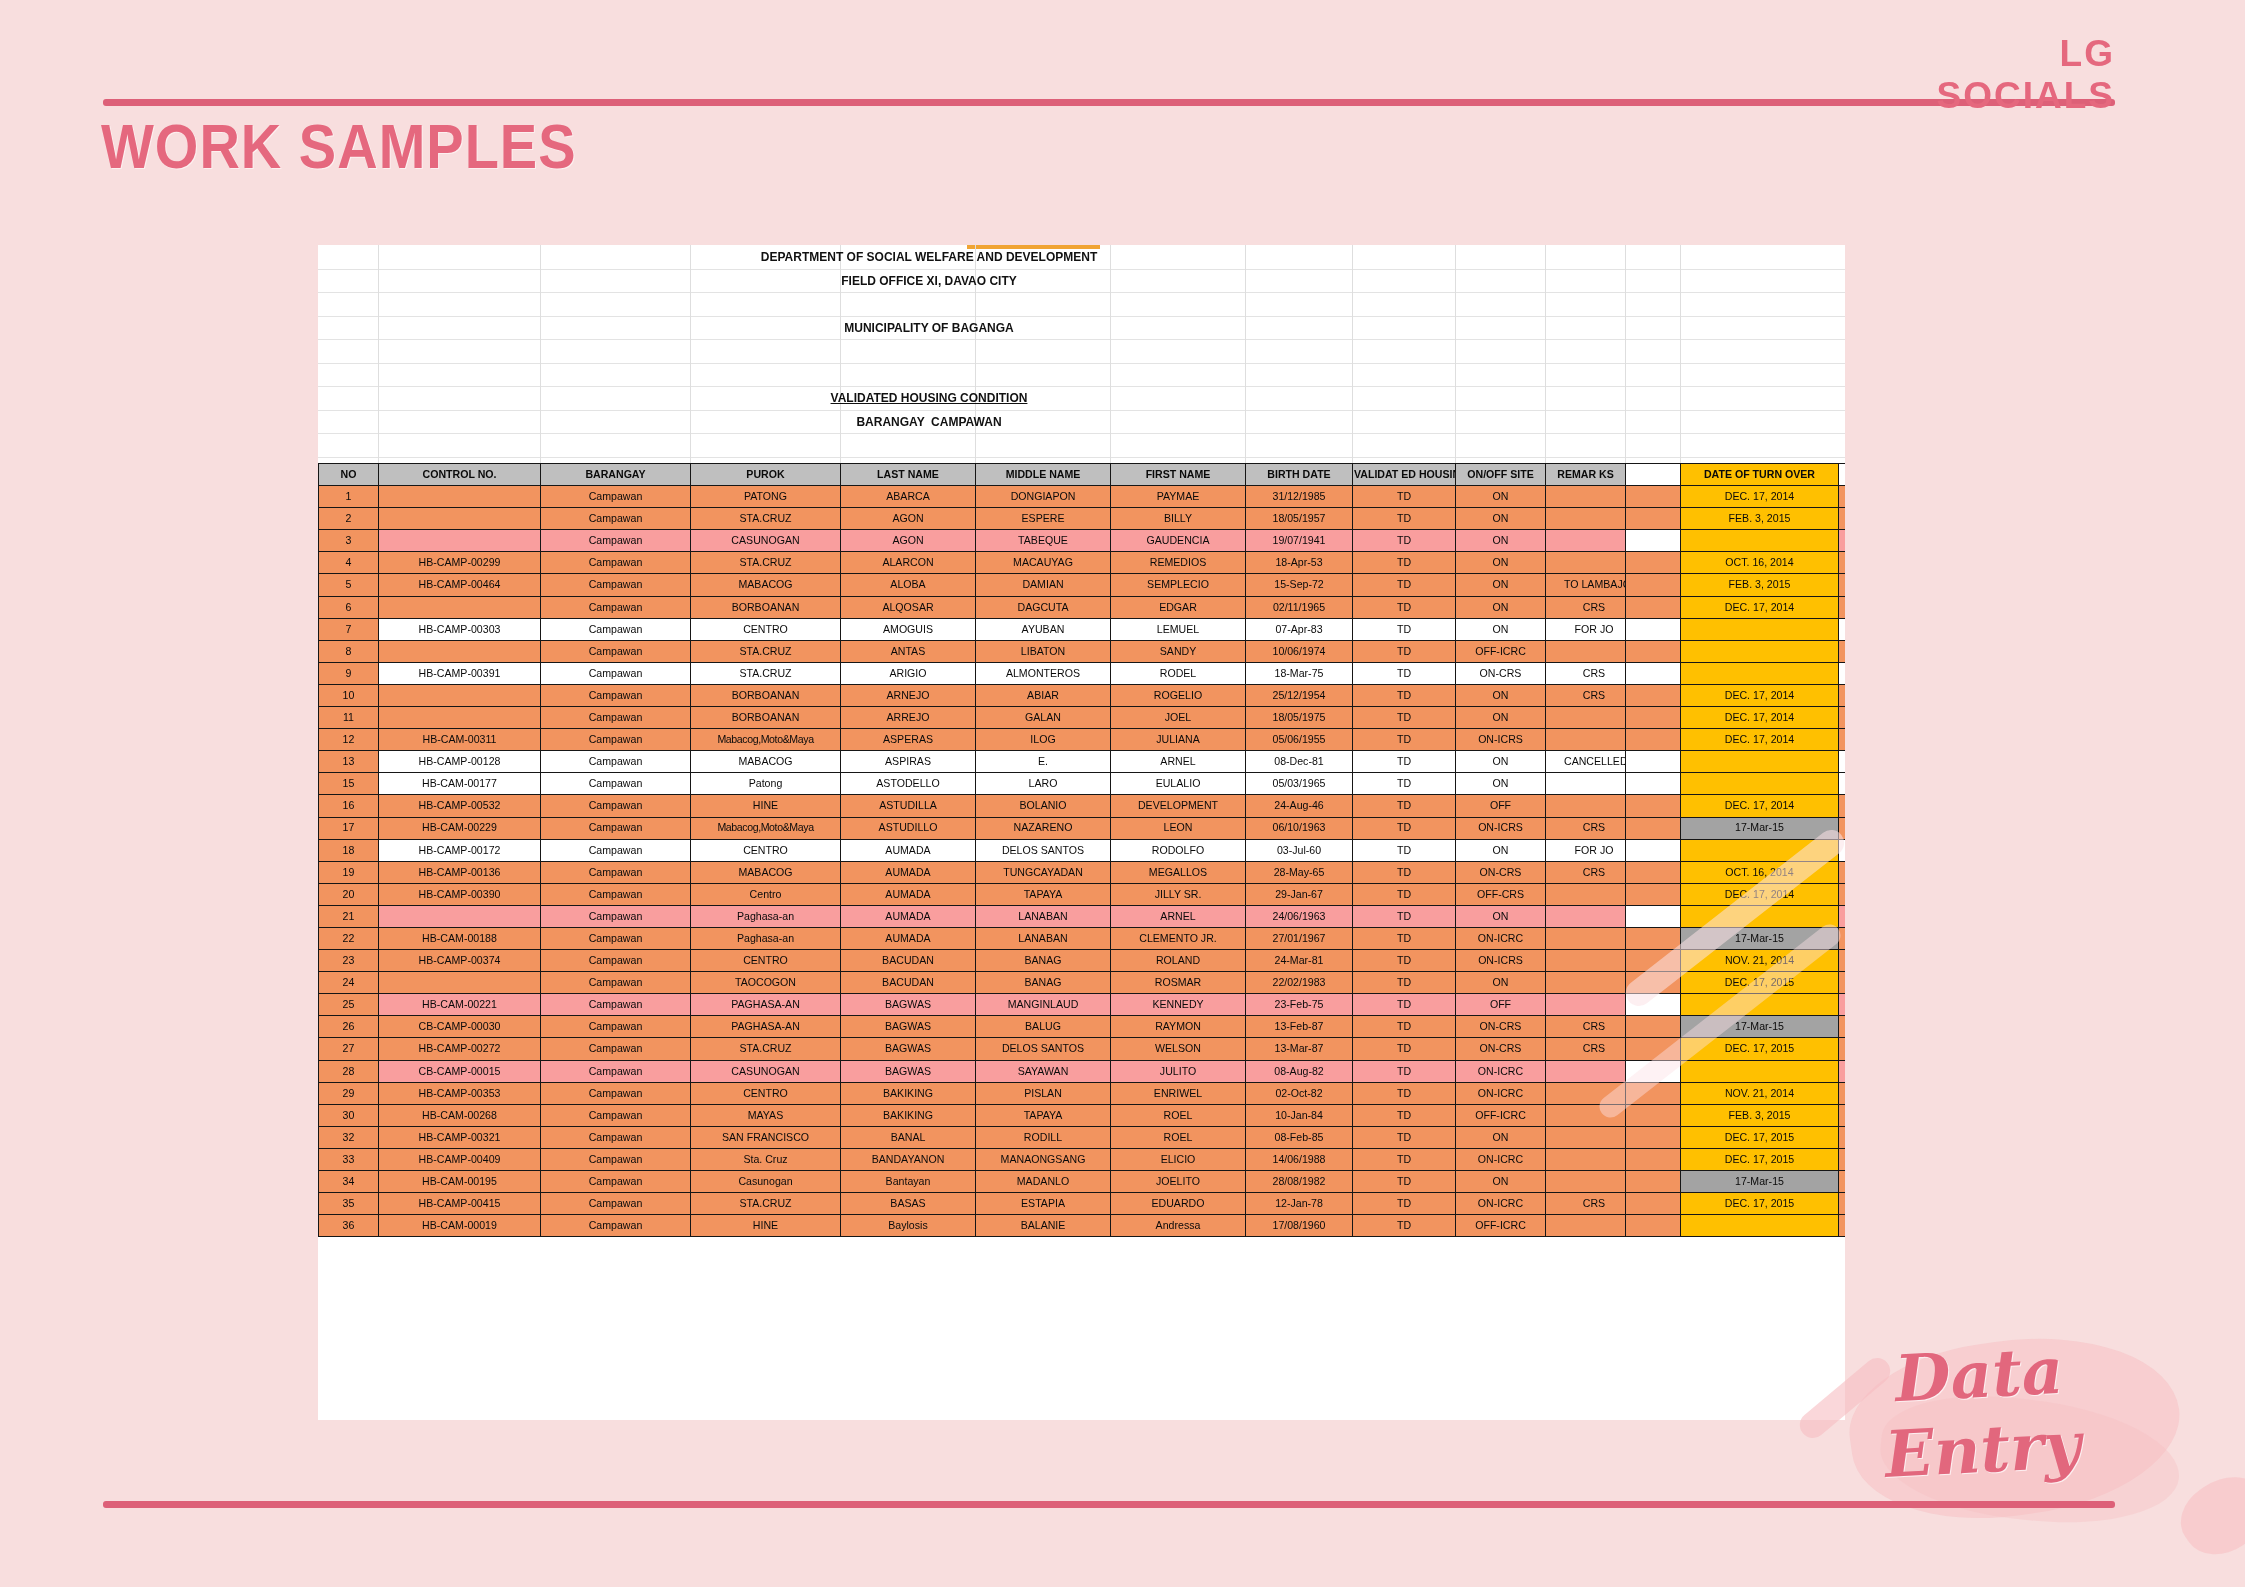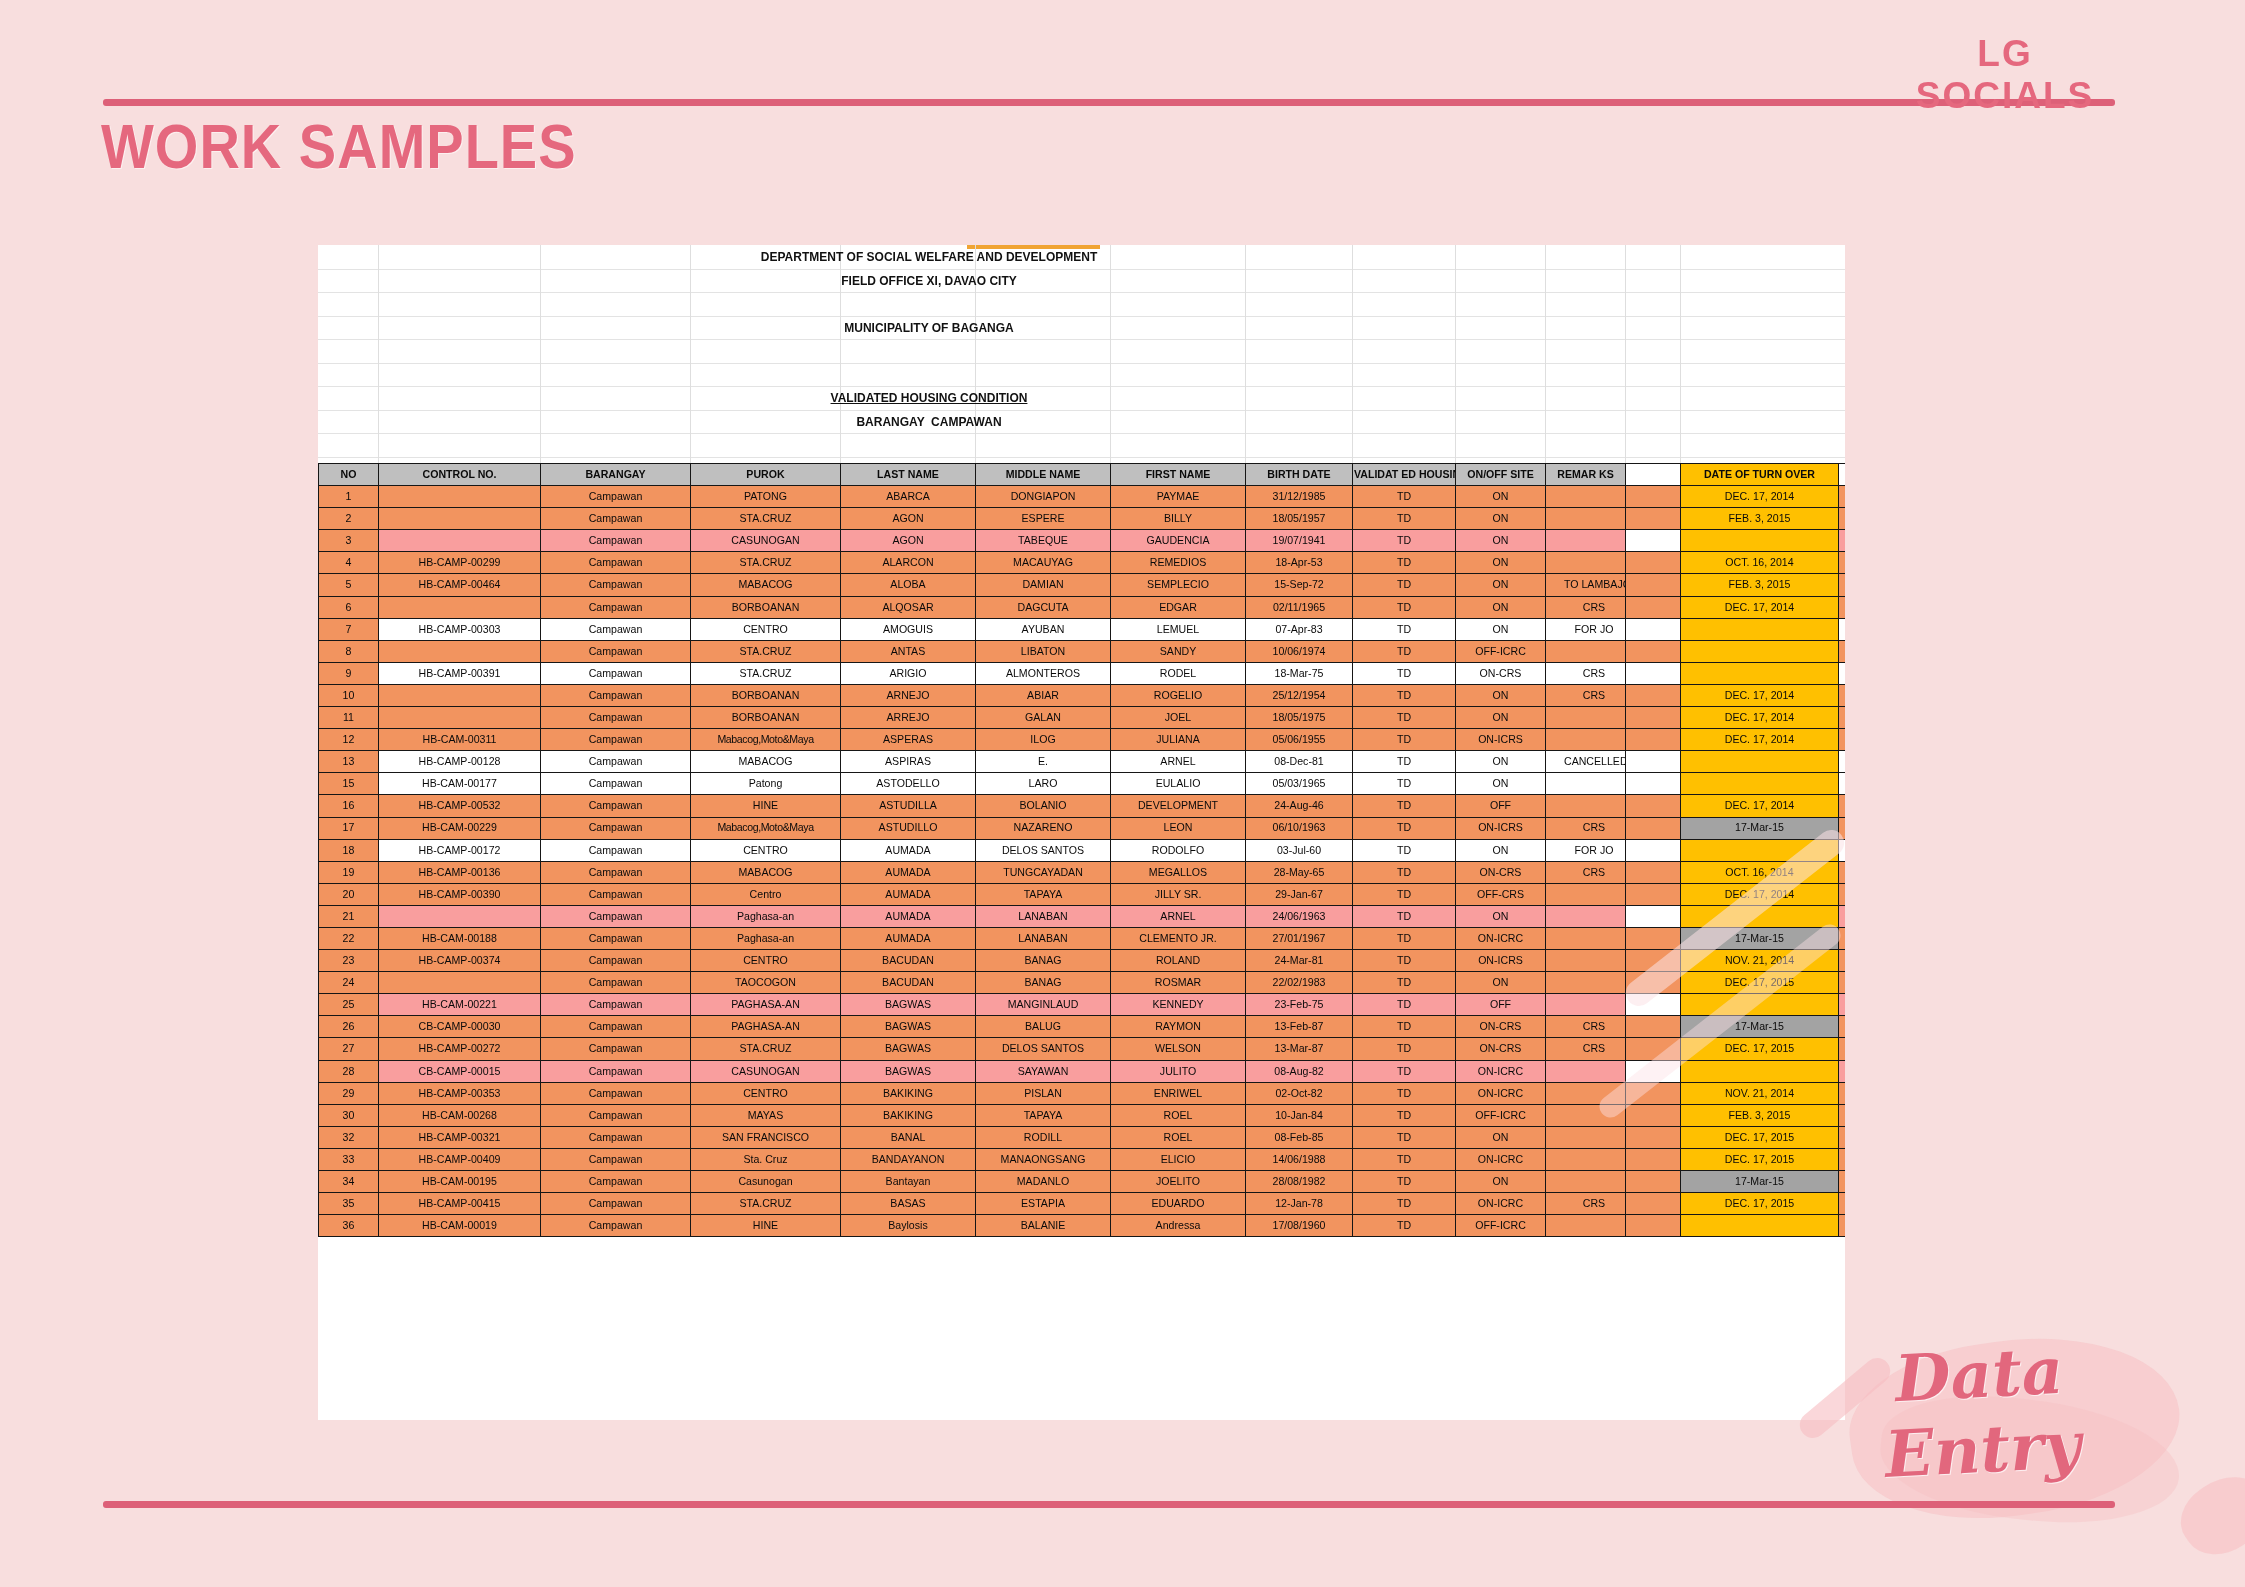--- a/index.html
+++ b/index.html
@@ -1,21 +1,21 @@
 <!DOCTYPE html>
 <html><head>
 <meta charset="utf-8">
 <style>
   html,body{margin:0;padding:0;}
   body{width:2245px;height:1587px;background:#f8dede;font-family:"Liberation Sans",sans-serif;overflow:hidden;}
   .slide{position:relative;width:2245px;height:1587px;background:#f8dede;overflow:hidden;}
   .rule{position:absolute;background:#dd6078;height:7px;border-radius:3px;}
   .rule.top{left:103px;top:99px;width:2012px;}
   .rule.bottom{left:103px;top:1501px;width:2012px;}
-  .brand{position:absolute;top:33px;left:1895px;width:220px;text-align:center;font-size:37px;font-weight:bold;letter-spacing:2px;color:#e5687e;}
+  .brand{position:absolute;top:33px;left:1895px;width:220px;text-align:right;font-size:37px;font-weight:bold;letter-spacing:2px;color:#e5687e;}
   .page-title{position:absolute;left:101px;top:110px;font-size:56px;font-weight:bold;color:#e5687e;letter-spacing:1px;transform:scaleY(1.12);transform-origin:top left;text-shadow:1px 1px 0 #fdf0f0;}
   
   .sheet{position:absolute;left:318px;top:245px;width:1527px;height:1175px;background:#ffffff;}
   .titlearea{position:absolute;left:0;top:0;width:1527px;height:218px;overflow:hidden;}
   .hgrid{position:absolute;left:0;width:1527px;height:1px;background:#e3e3e3;}
   .vgrid{position:absolute;top:0;width:1px;height:218px;background:#dedede;}
   .topbar{position:absolute;left:649px;top:0;width:133px;height:4px;background:#f0a433;}
   .sheet-title{position:absolute;left:0;width:1222px;height:23px;line-height:23px;text-align:center;font-size:12px;font-weight:bold;color:#111;white-space:pre;}
   .gridwrap{position:absolute;left:0;top:218px;width:1527px;height:1165px;overflow:hidden;}
   table.grid{border-collapse:collapse;table-layout:fixed;width:1527px;}

